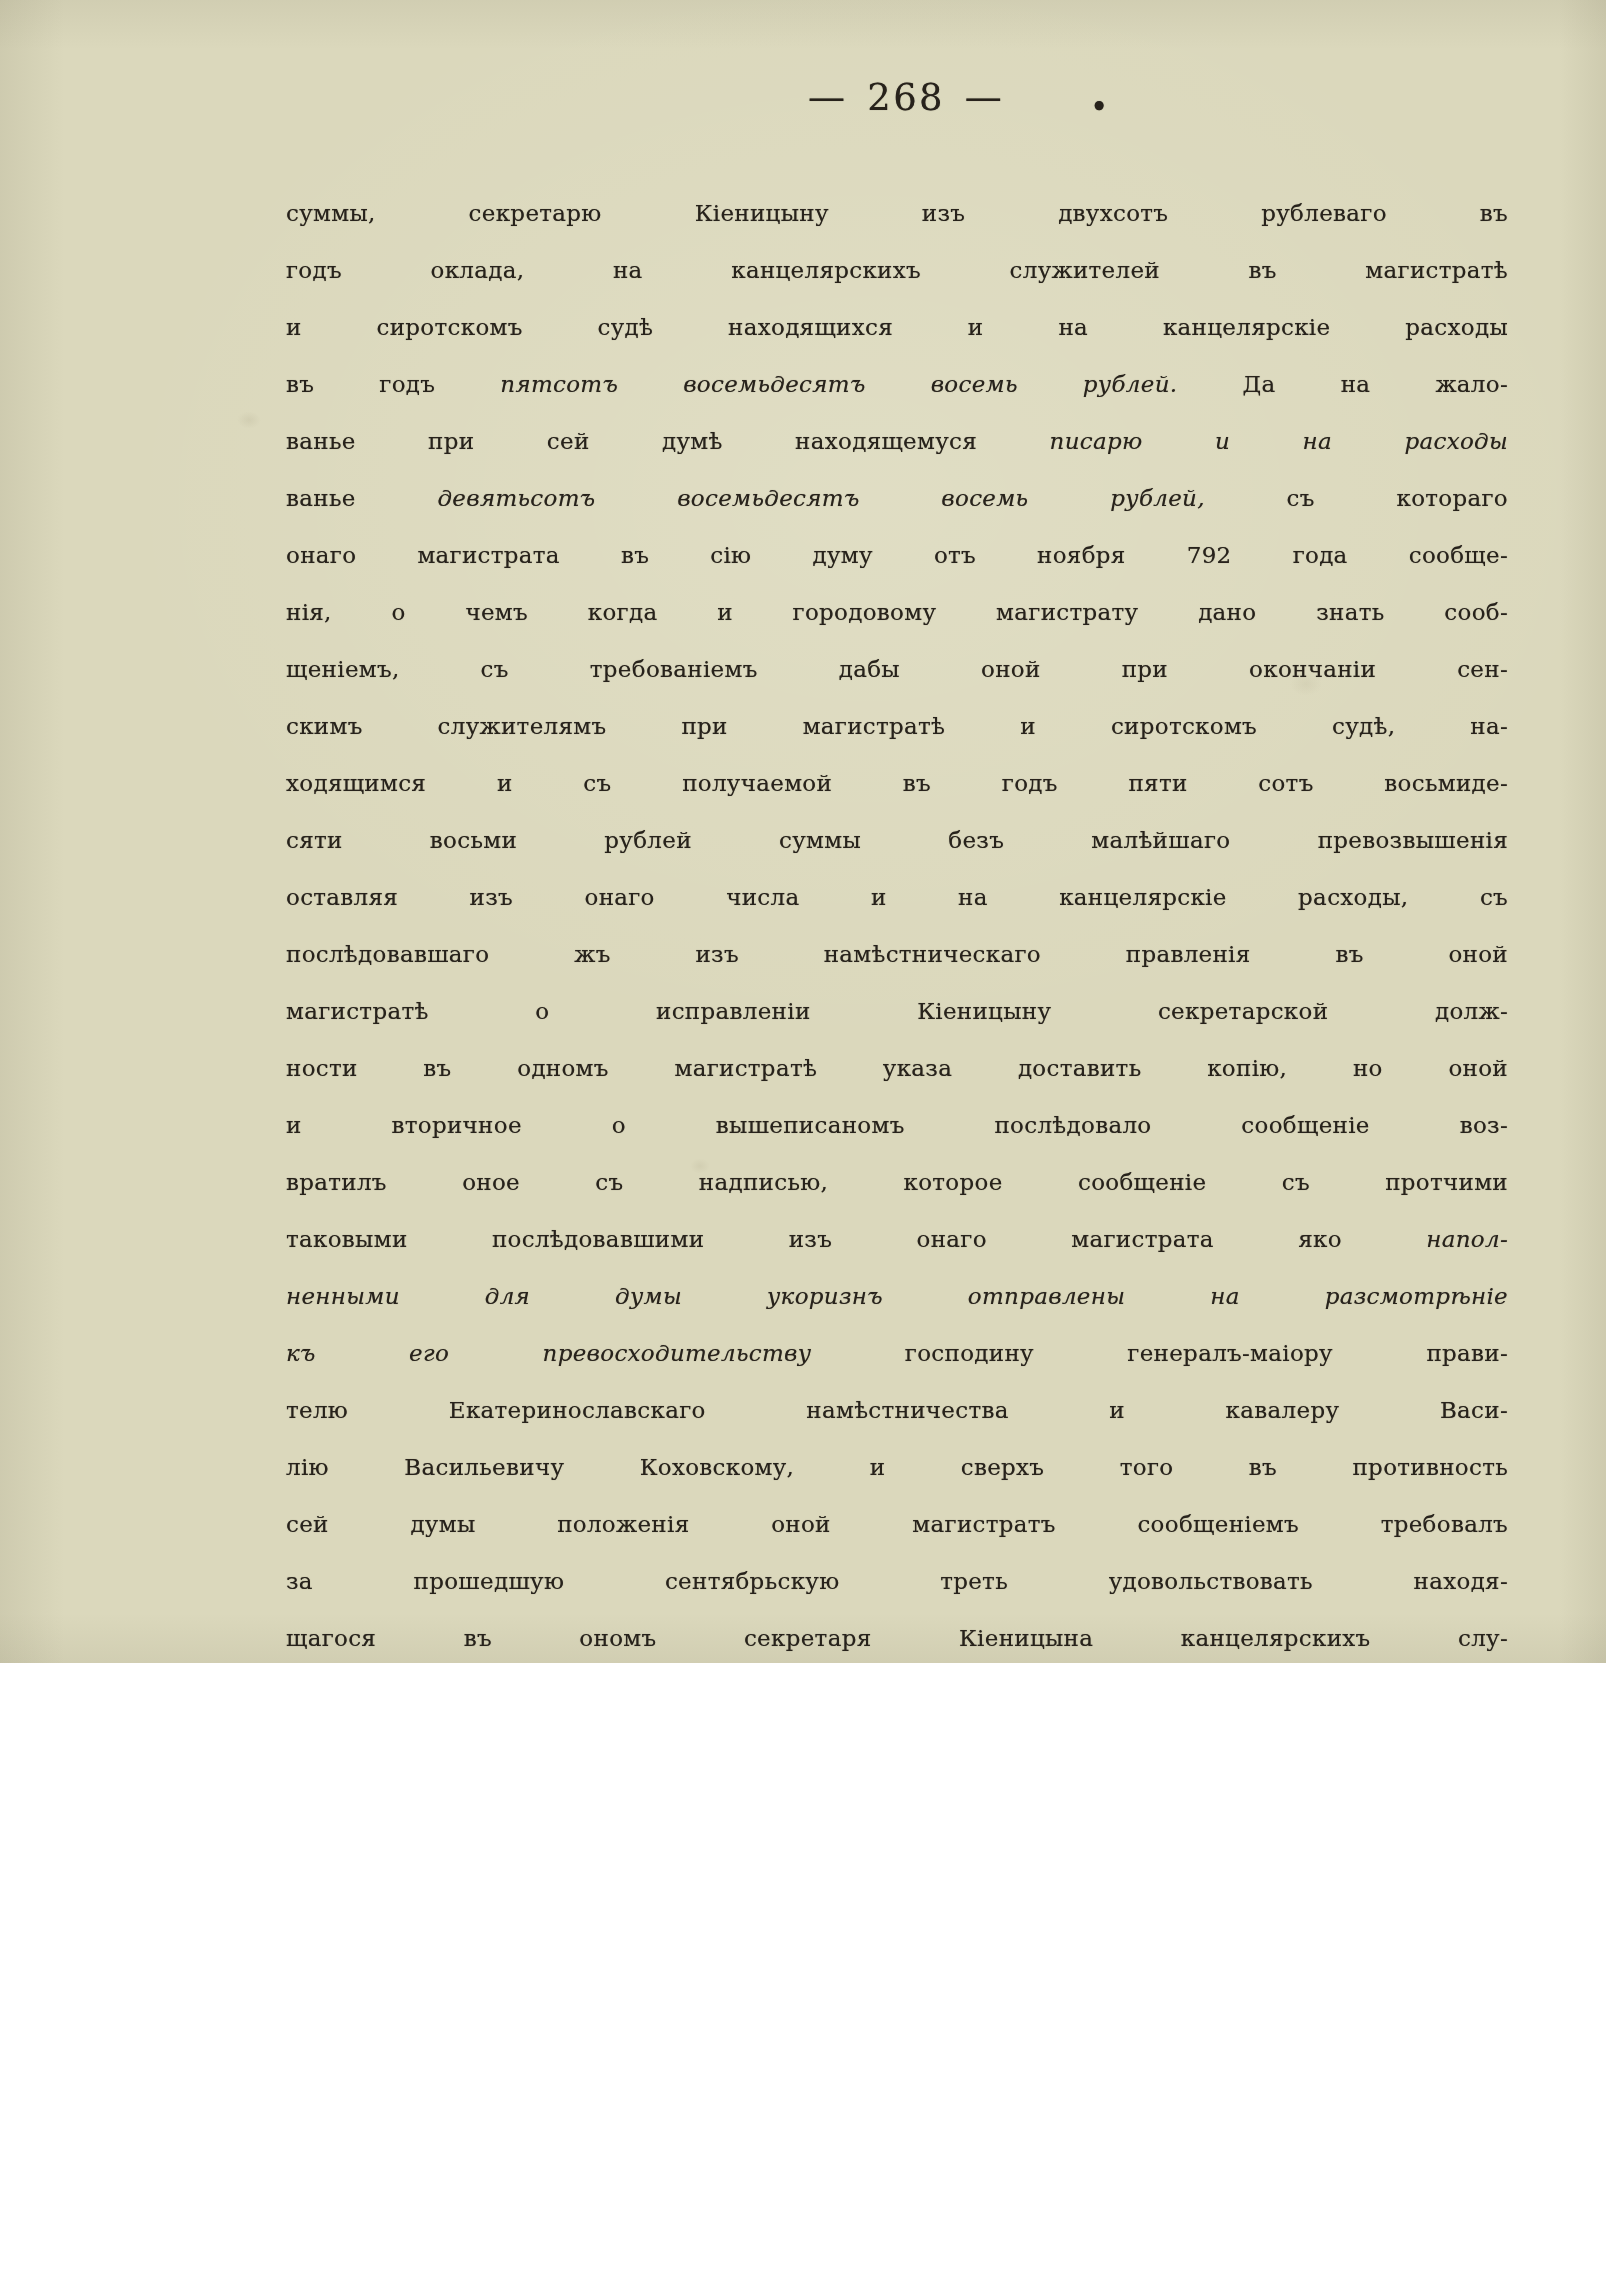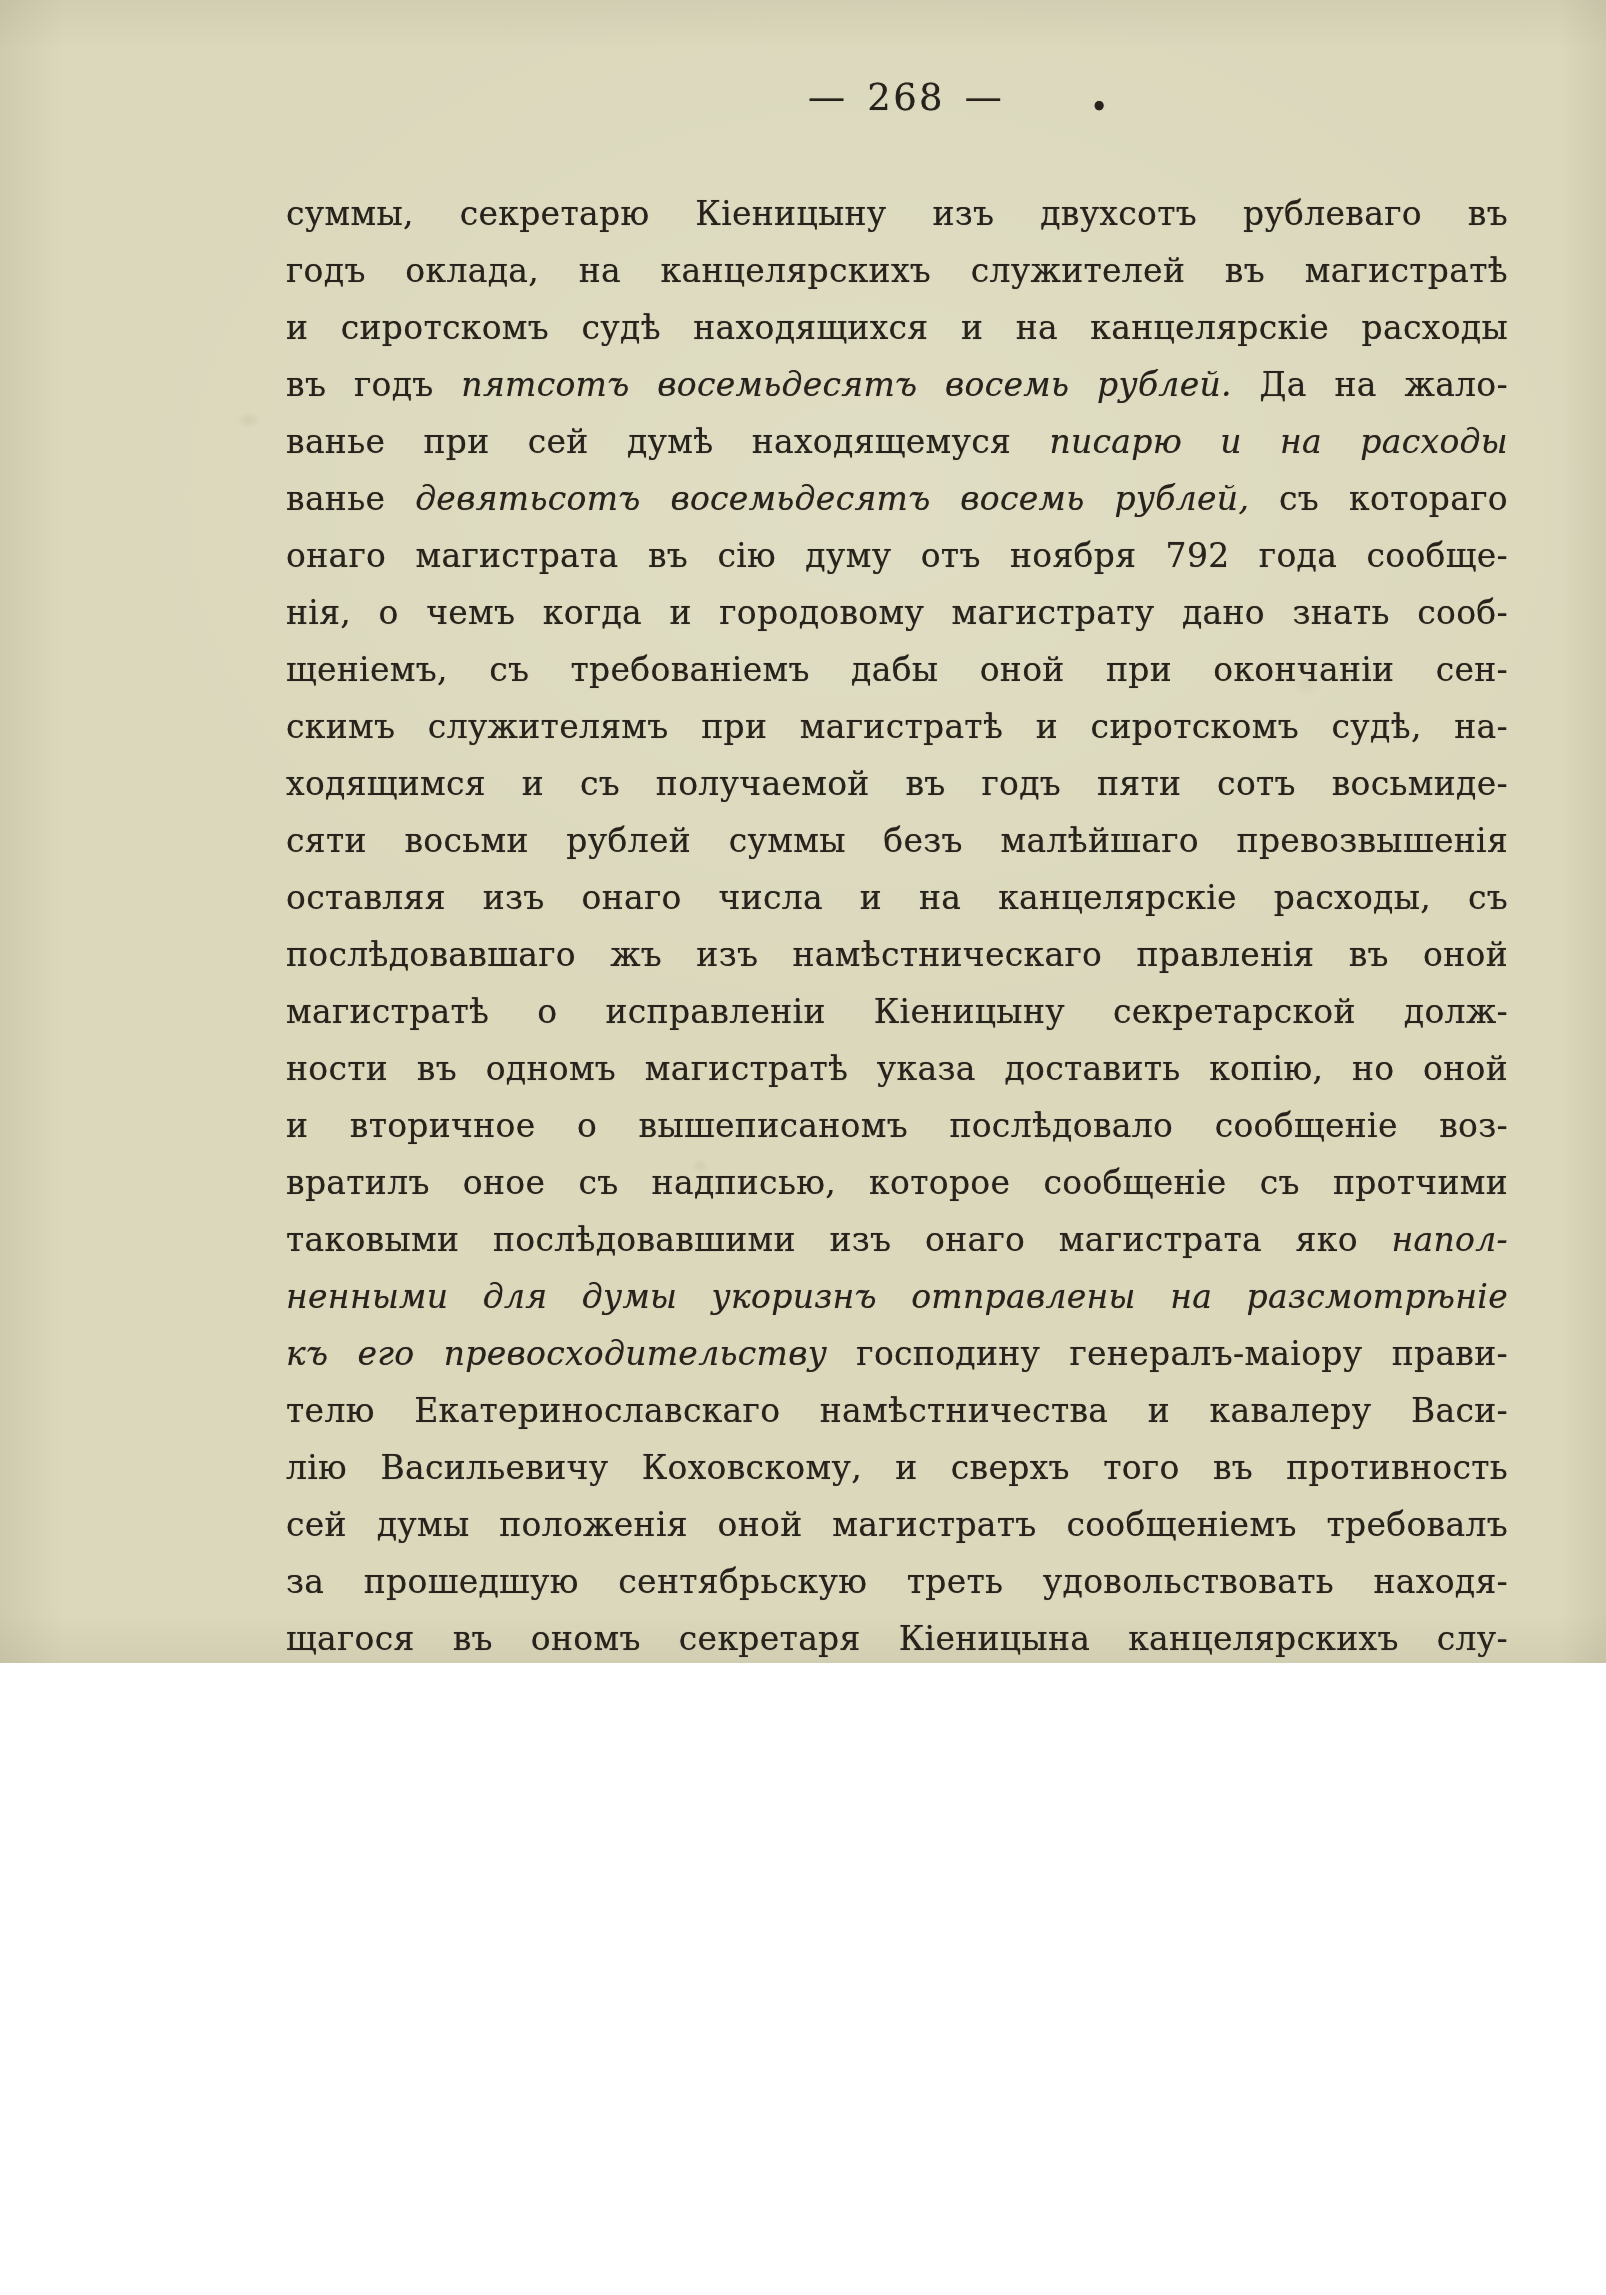--- a/index.html
+++ b/index.html
@@ -44,21 +44,21 @@
     font-size: 31px;
     line-height: 31px;
     text-shadow: 0 0 0.8px rgba(39,34,27,0.6);
   }
   .textblock {
     position: absolute;
     left: 286px; top: 185px;
     width: 1222px;
   }
   .line {
-    font-size: 33px;
+    font-size: 23px;
     line-height: 57px;
     text-align: justify;
     text-align-last: justify;
     word-spacing: 5.4px;
     letter-spacing: 0.3px;
     text-shadow: 0 0 0.8px rgba(39,34,27,0.55);
   }
   .seg { font-style: normal; }
   .seg.it { font-style: italic; }
 </style>

